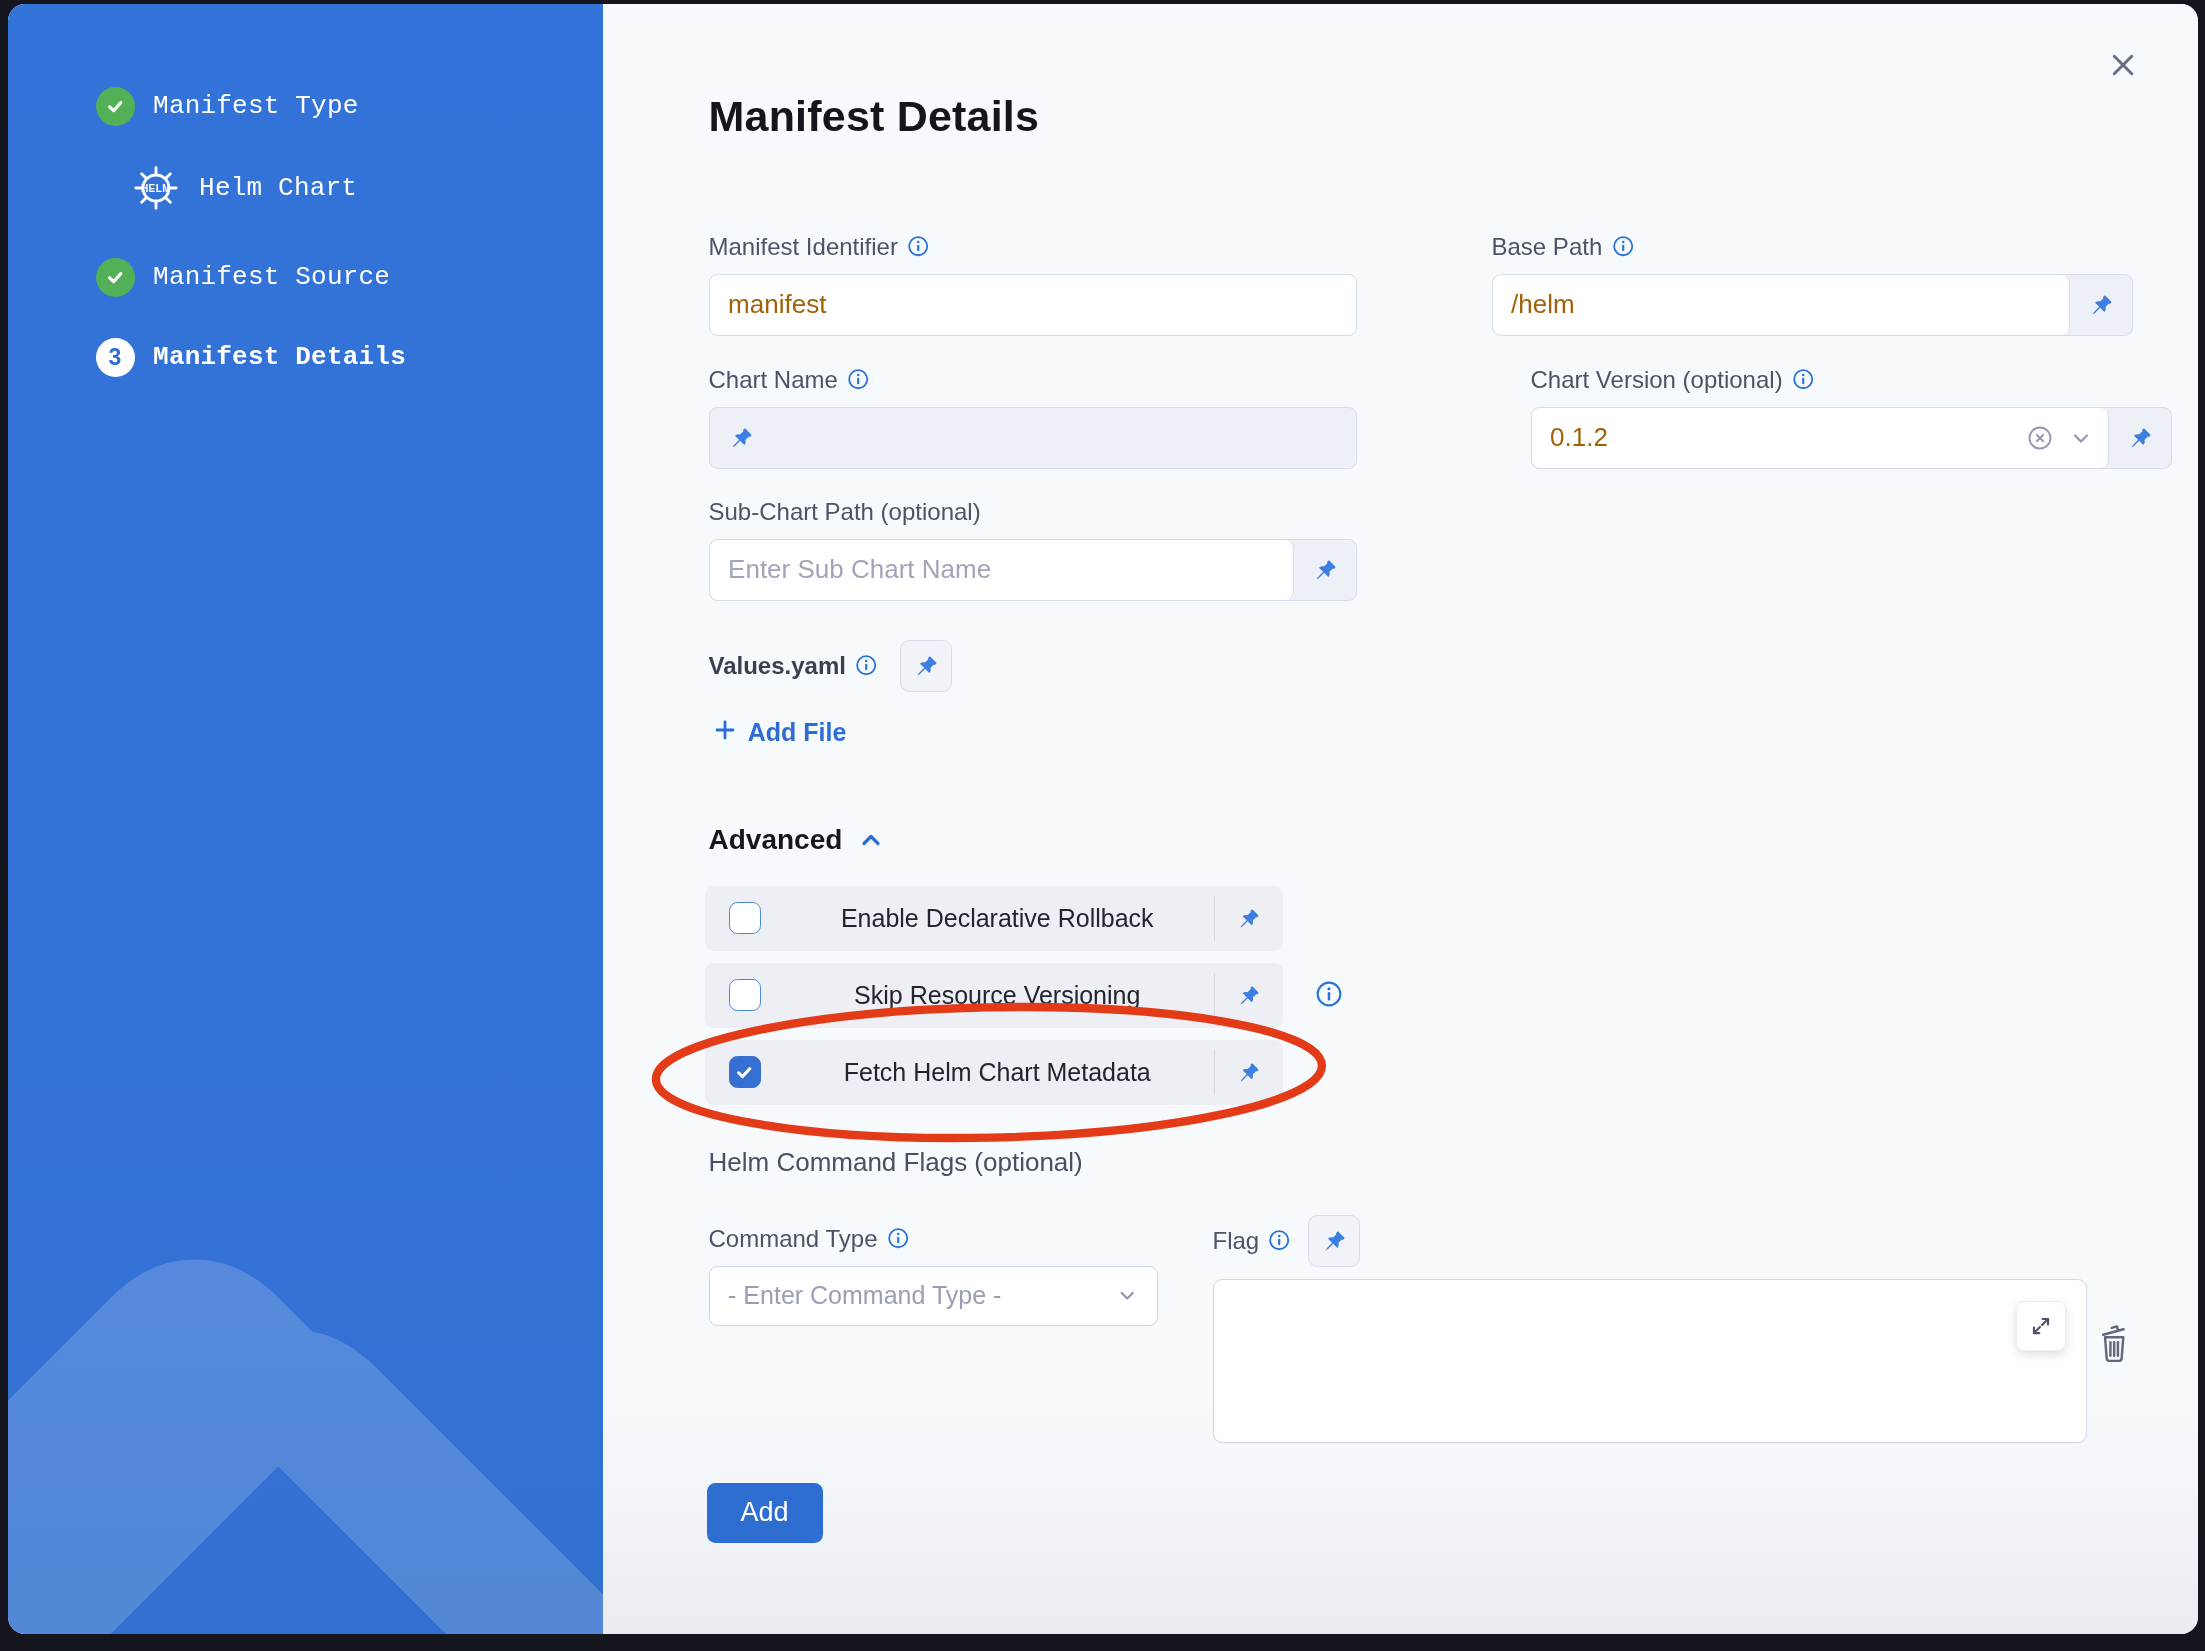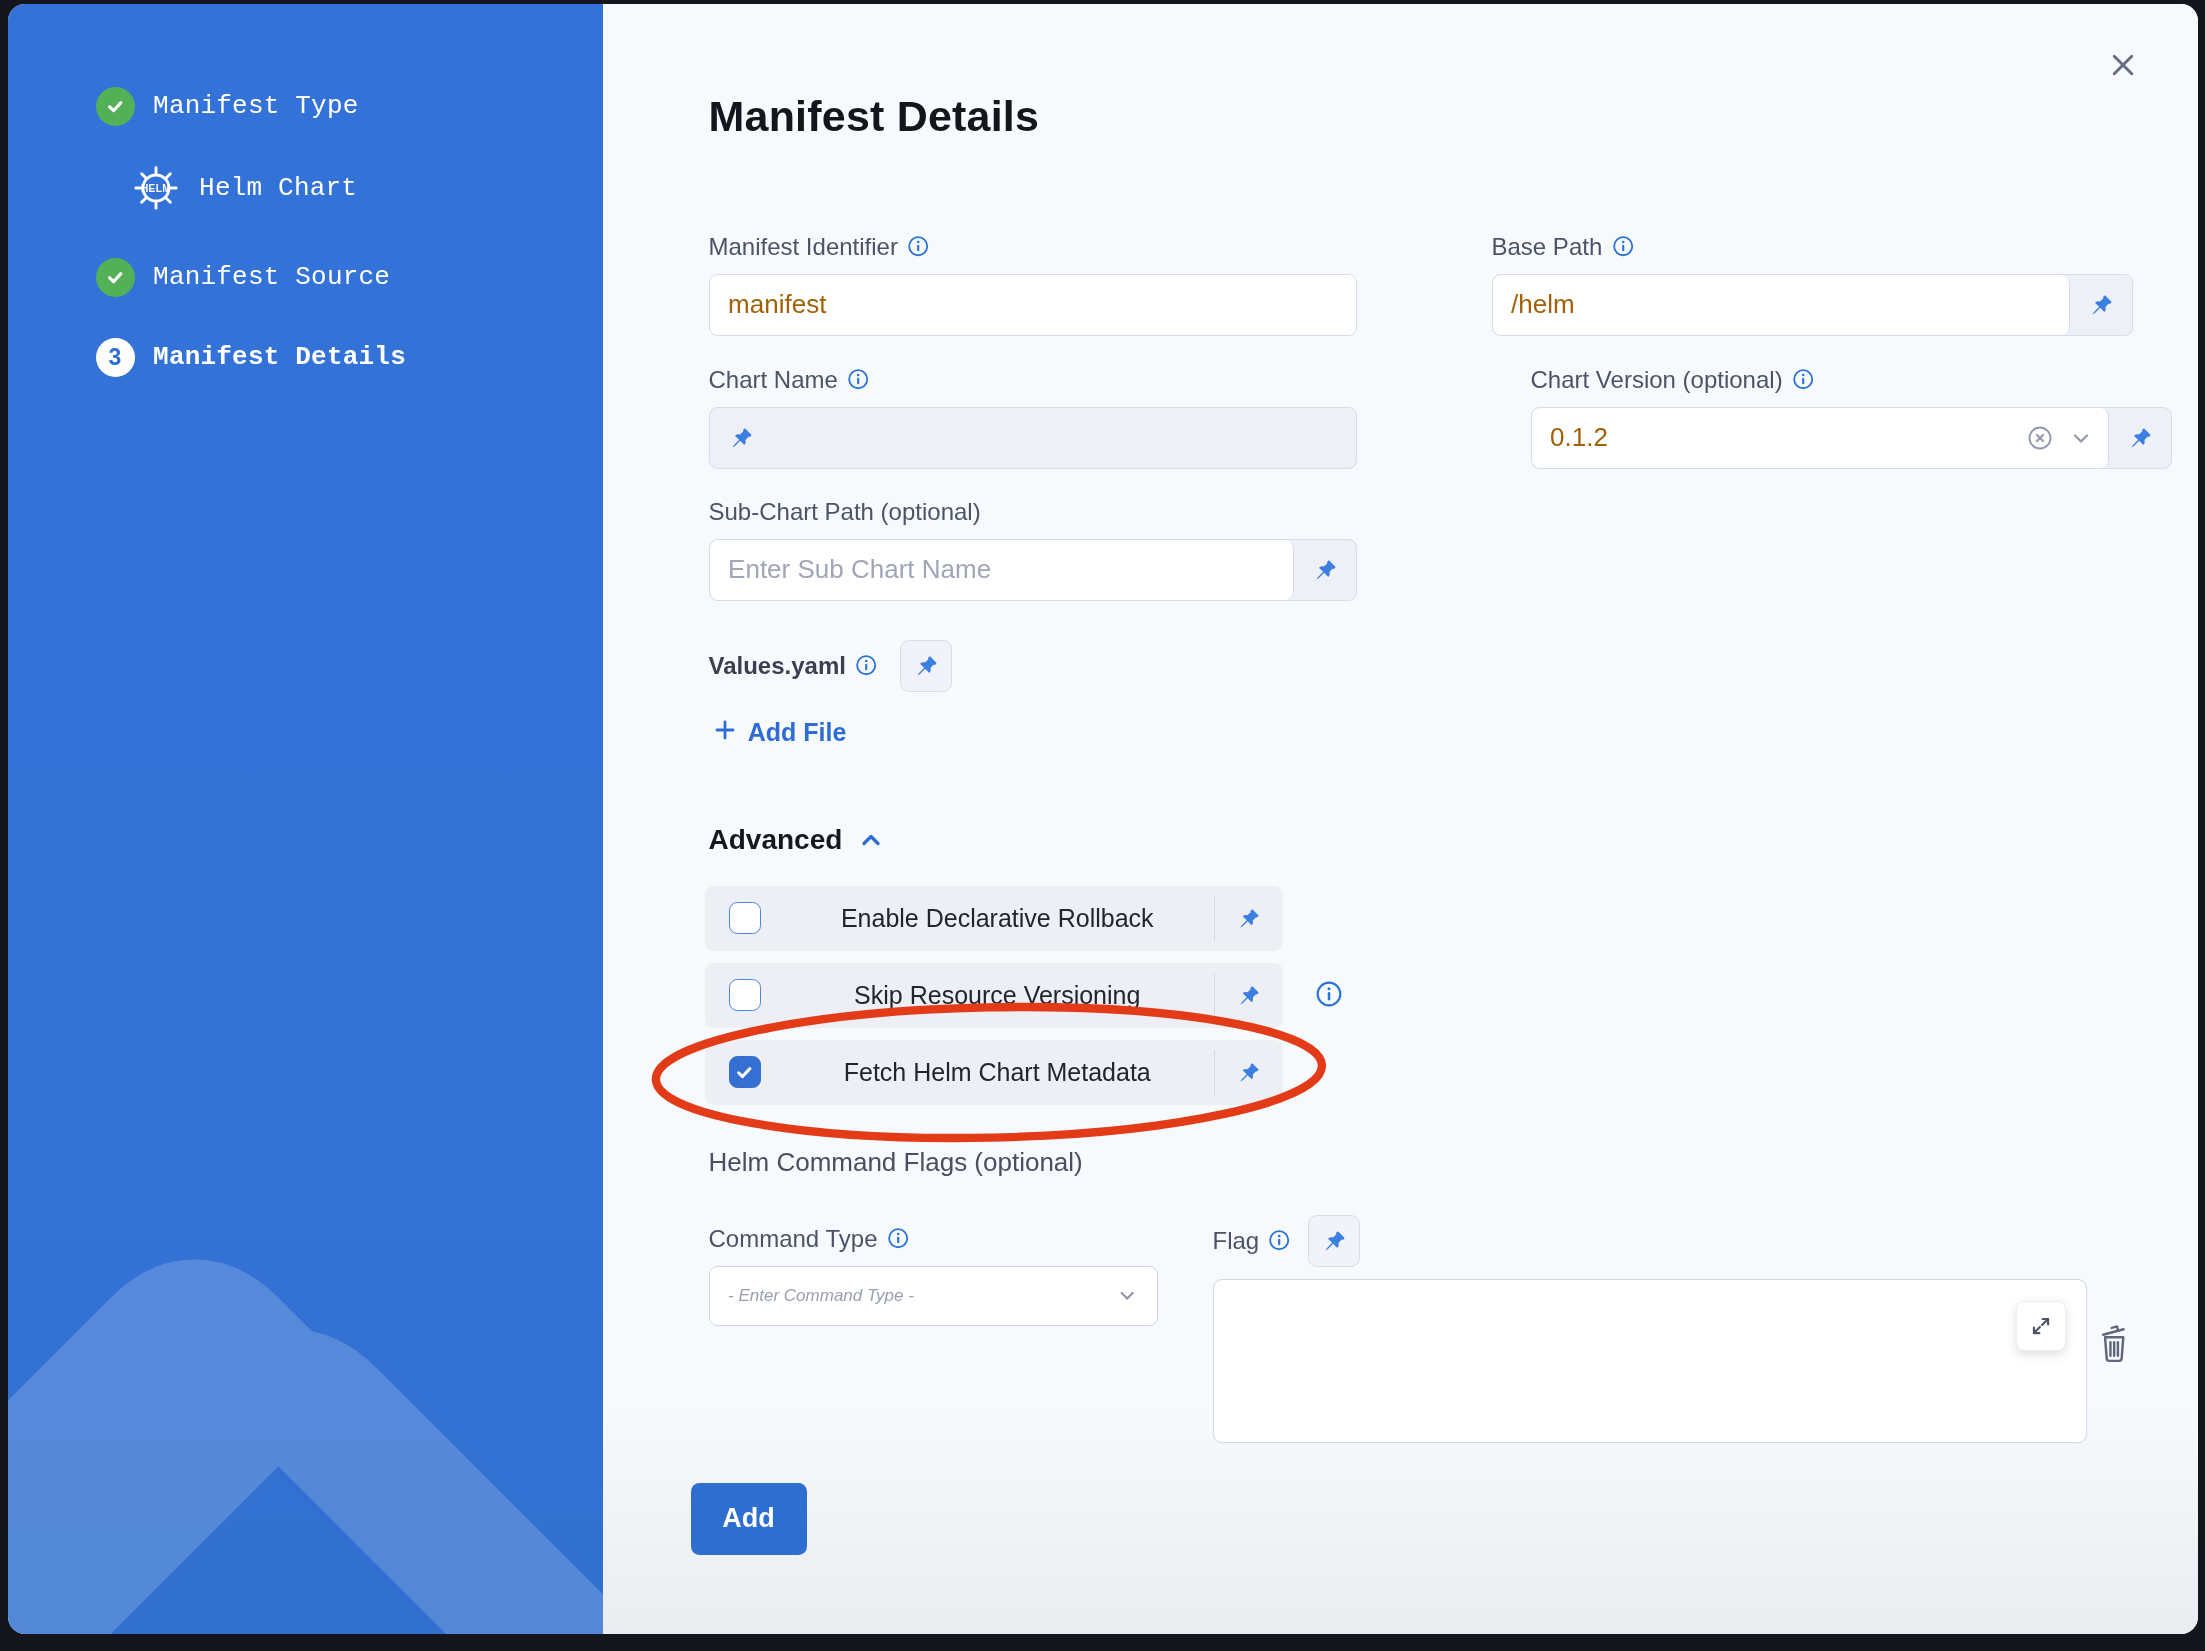--- a/index.html
+++ b/index.html
@@ -103,42 +103,42 @@
     width:69px; height:45px; display:flex; align-items:center; justify-content:center;
     border-left:0.9px solid #d6d9e4; color:#3d7fe0; cursor:pointer;
   }
   .row-info { position:absolute; right:-60px; top:17.7px; }
   .annot-svg { position:absolute; left:-63px; top:-41px; pointer-events:none; }
 
   .select-box {
     width:449px; height:60px; border:0.9px solid #cfd3e0; border-radius:8.4px; background:#ffffff;
     display:flex; align-items:center; padding:0 18.6px; cursor:pointer;
   }
-  .select-box .sel-text { flex:1; font-size:17px; color:#9a9eb2;font-style:italic; }
+  .select-box .sel-text { flex:1; font-size:25px; color:#9a9eb2; }
   .select-box .chev-dn { color:#8b90a4; display:inline-flex; }
 
   .flag-head { display:flex; align-items:center; gap:17px; height:54px; }
   .ta-wrap { position:relative; margin-top:11.2px; width:874px; }
   .flag-ta {
     width:874px; height:164px; border:0.9px solid #d5d8e4; border-radius:9.3px;
     background:#ffffff; resize:none; outline:none;
     font-family:"Liberation Sans", sans-serif; font-size:24px; color:#26272f; padding:17px 20.5px;
     box-shadow:0 0.9px 1.9px rgba(40,48,70,0.04);
   }
   .expand-btn {
     position:absolute; right:20.5px; top:22.4px; width:50px; height:50px;
     background:#ffffff; border:0.9px solid #eceef4; border-radius:8.4px;
     box-shadow:0 3.7px 9.3px rgba(50,60,90,0.16);
     display:flex; align-items:center; justify-content:center; color:#4f5368; cursor:pointer;
   }
   .trash-btn { position:absolute; color:#62677e; cursor:pointer; background:none; border:none; }
   .add-btn {
-    position:absolute; left:88px; top:1479px; width:116px; height:72px;
+    position:absolute; left:104px; top:1479px; width:116px; height:60px;
     background:#2f6ed1; color:#ffffff; font-family:"Liberation Sans", sans-serif;
-    font-size:27px; font-weight:700; border:none; border-radius:8.4px; cursor:pointer;
+    font-size:27px; font-weight:400; border:none; border-radius:8.4px; cursor:pointer;
   }
 </style>
 </head>
 <body>
 
 <div class="modal">
 
   <div class="sidebar">
     <svg class="watermark" width="708" height="578" viewBox="0 0 760 620" fill="none">
       <path d="M-160 620 L225 235 Q270 190 315 235 L640 560" stroke="#ffffff" stroke-width="128"></path>

